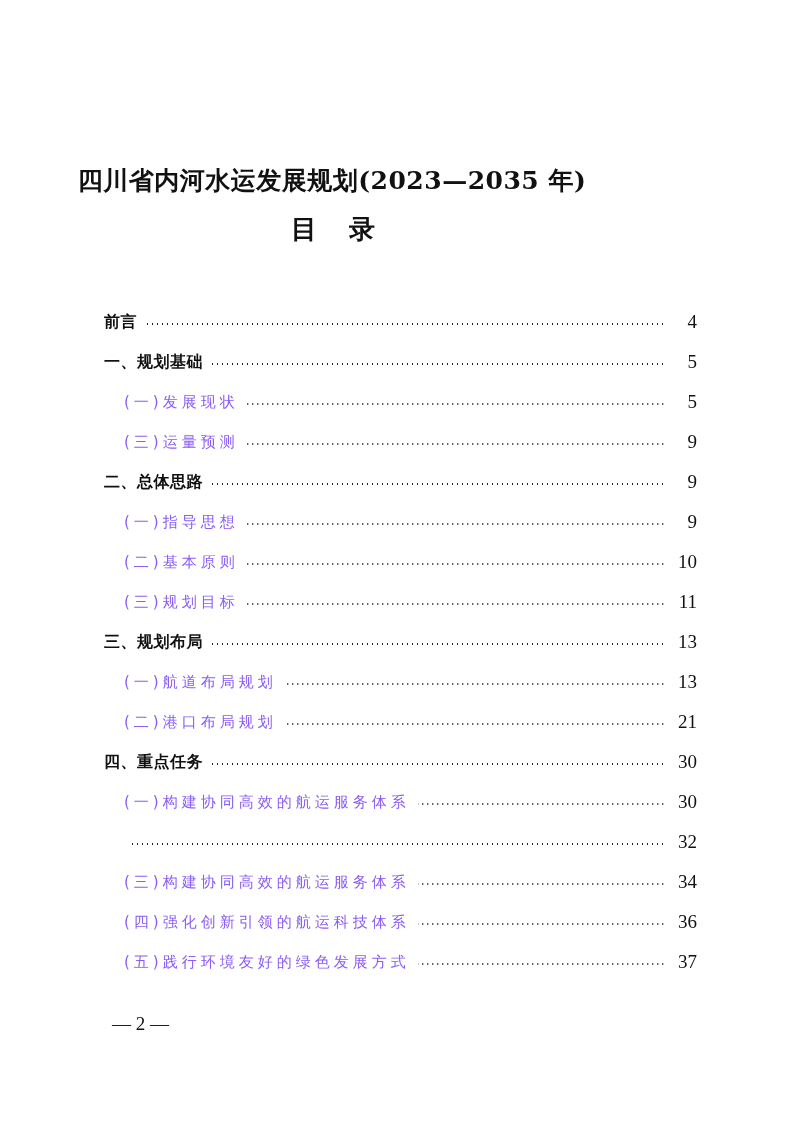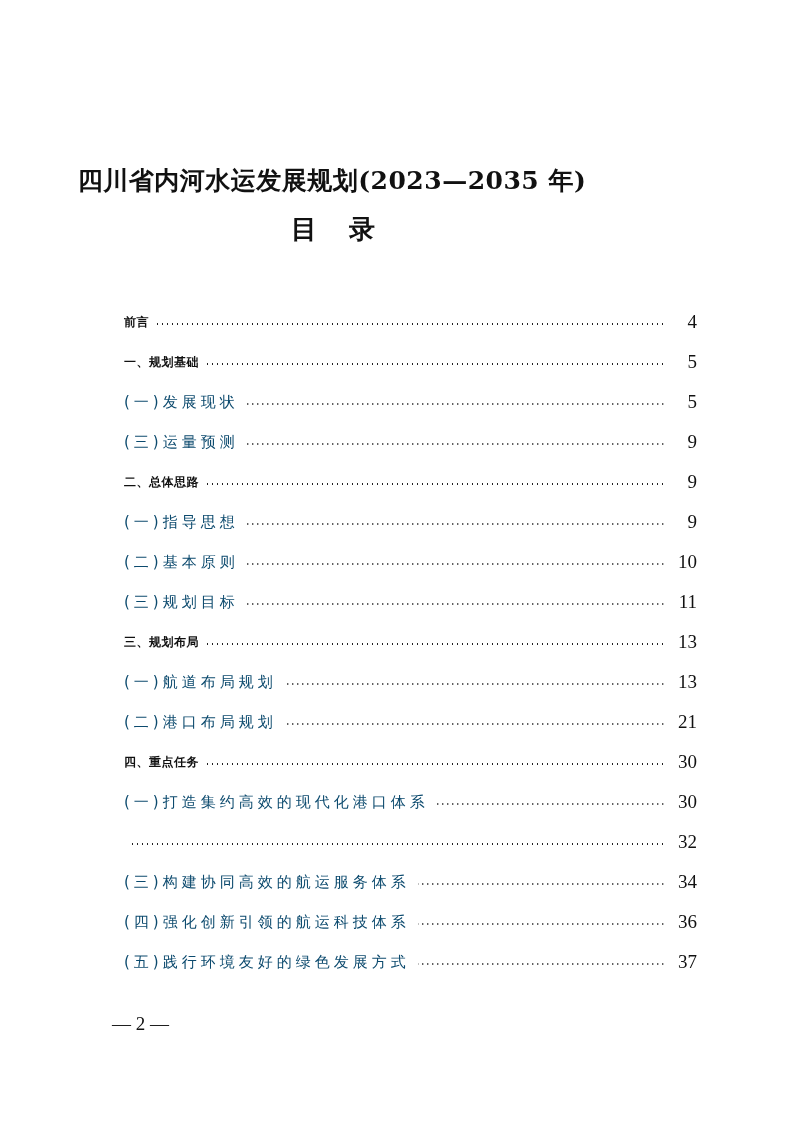--- a/index.html
+++ b/index.html
@@ -13,23 +13,23 @@
       position: absolute; left: 0; width: 666px; top: 212px; text-align: center;
       font-family: Liberation Sans, sans-serif; font-weight: bold;
       font-size: 26px; color: #111;
     }
     .subtitle span { display: inline-block; margin: 0 16px; }
     .toc { position: absolute; left: 104px; top: 302px; width: 593px; }
     .row {
       position: relative; height: 40px; display: flex; align-items: center;
       font-family: "Liberation Serif", "DejaVu Serif", serif; font-size: 16px;
     }
-    .row.level1 .label { font-family: "DejaVu Sans", "Liberation Sans", sans-serif; font-weight: bold; font-size: 12px; letter-spacing: 0.5px; margin-left: 20px; }
+    .row.level1 .label { font-family: "DejaVu Sans", "Liberation Sans", sans-serif; font-weight: bold; font-size: 16px; letter-spacing: 0.5px; }
     .row.level2 { padding-left: 20px; }
-    .row.level2 .label { font-family: "DejaVu Sans", "Liberation Sans", sans-serif; font-size: 15px; letter-spacing: 4px; color: #0c4a6e; }
+    .row.level2 .label { font-family: "DejaVu Sans", "Liberation Sans", sans-serif; font-size: 15px; letter-spacing: 4px; color: #8b5cf6; }
     .label { white-space: nowrap; flex: 0 0 auto; }
     .leader {
       flex: 1 1 auto; margin: 0 8px; height: 2px; align-self: center; margin-top: 4px;
       background-image: radial-gradient(circle, #222 0.9px, transparent 1.1px);
       background-size: 5px 2px; background-repeat: repeat-x; background-position: right center;
     }
     .page {
       flex: 0 0 24px; text-align: right; font-family: "Liberation Serif", "DejaVu Serif", serif;
       font-size: 19px; color: #111;
     }
@@ -101,21 +101,21 @@
       <span class="label">(二)港口布局规划</span>
       <span class="leader"></span>
       <span class="page">21</span>
     </div>
   <div class="row level1">
       <span class="label">四、重点任务</span>
       <span class="leader"></span>
       <span class="page">30</span>
     </div>
   <div class="row level2">
-      <span class="label">(一)打造集约高效的现代化港口体系</span>
+      <span class="label">(一)构建协同高效的航运服务体系</span>
       <span class="leader"></span>
       <span class="page">30</span>
     </div>
   <div class="row level2">
       <span class="leader"></span>
       <span class="page">32</span>
     </div>
   <div class="row level2">
       <span class="label">(三)构建协同高效的航运服务体系</span>
       <span class="leader"></span>

